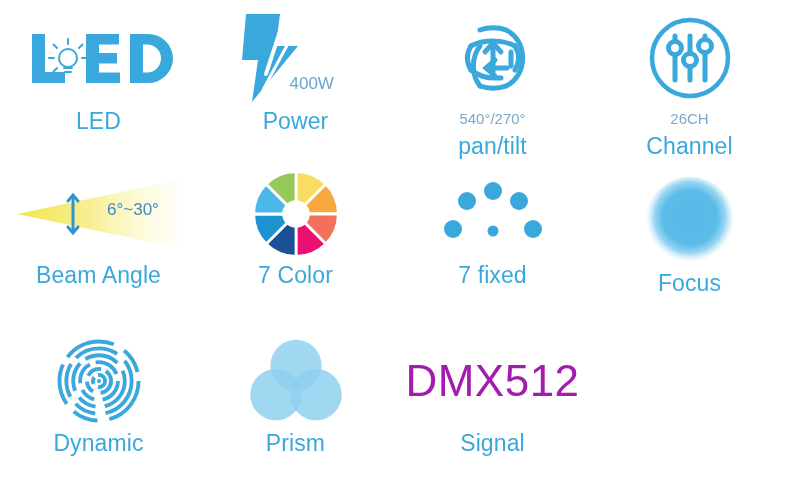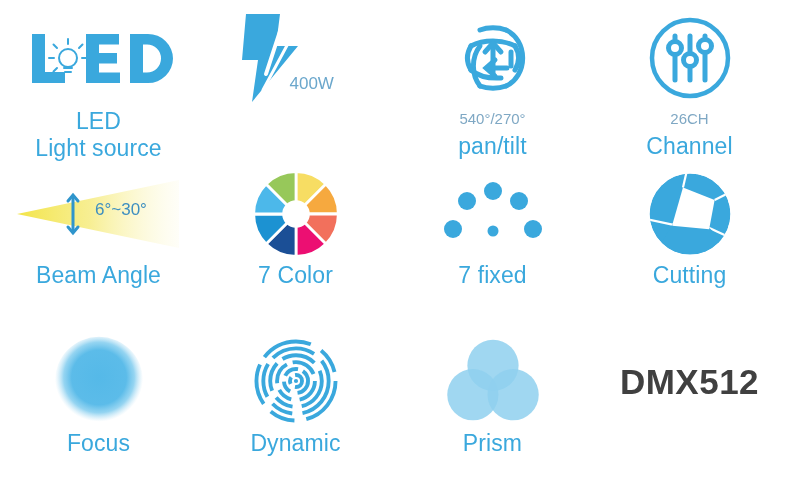--- a/index.html
+++ b/index.html
@@ -78,32 +78,32 @@
     font-size: 17px;
   }
 
   
   .stack-spec { margin-top: 8px; }
 
   
   .beam-wrap { position: relative; width: 175px; height: 80px; }
   .beam-spec {
     position: absolute;
-    left: 84px;
+    left: 96px;
     top: 26px;
     color: #3e8fc0;
     font-size: 17px;
     white-space: nowrap;
   }
 
   
   .dmx-mark {
-    font-size: 35px;
-    font-weight: 700;
-    color: #404040;
+    font-size: 44px;
+    font-weight: 400;
+    color: #a21caf;
     letter-spacing: 0.5px;
     line-height: 1;
   }
 
   svg { display: block; }
 </style>
 </head>
 <body>
 
 <div class="grid">
@@ -122,35 +122,35 @@
           <g stroke="#3aa8dd" stroke-width="2" fill="#ffffff" stroke-linecap="round">
             <circle cx="44" cy="28" r="9"></circle>
             <path d="M40 38 h8 M41 42 h6"></path>
             <path d="M44 14 v-5 M33 18 l-3.5 -3.5 M55 18 l3.5 -3.5 M30 28 h-5 M58 28 h5 M33 38 l-3.5 3.5"></path>
           </g>
         </svg>
       </div>
     </div>
     <div class="label two-line">
       <div>LED</div>
-      <div>Light source</div>
     </div>
   </div>
 
   <div class="cell row1">
     <div class="icon-box">
       <div class="power-wrap">
         <svg width="80" height="92" viewBox="0 0 80 92" aria-hidden="true">
           <path d="M44 2 L10 2 L6 48 L22 48 L16 90 L62 34 L40 34 Z" fill="#3aa8dd"></path>
           <path d="M47 10 L30 62" stroke="#ffffff" stroke-width="4" stroke-linecap="round" fill="none"></path>
           <path d="M55 26 L27 78" stroke="#ffffff" stroke-width="3" stroke-linecap="round" fill="none"></path>
         </svg>
         <div class="power-spec">400W</div>
       </div>
     </div>
+    <div class="label">Power</div>
   </div>
 
   <div class="cell row1">
     <div class="icon-box">
       <svg width="92" height="88" viewBox="0 0 92 88" aria-hidden="true">
         <g fill="none" stroke="#3aa8dd" stroke-width="5" stroke-linecap="round">
 
           <path d="M33 16 a22 12 0 0 1 26 0 a22 12 0 0 1 0 0"></path>
           <path d="M59 16 a26 30 0 0 1 0 56"></path>
           <path d="M59 72 a22 12 0 0 1 -26 0"></path>
@@ -248,44 +248,20 @@
           <circle cx="90" cy="50" r="9"></circle>
           <circle cx="50" cy="52" r="5.5"></circle>
         </g>
       </svg>
     </div>
     <div class="label two-line">
       <div>7 fixed</div>
     </div>
   </div>
 
-  <div class="cell row2">
-    <div class="icon-box">
-      <svg width="88" height="88" viewBox="0 0 100 100" aria-hidden="true">
-        <defs>
-          <clipPath id="discClip">
-              <circle cx="50" cy="50" r="46"></circle>
-            </clipPath>
-        </defs>
-        <g clip-path="url(#discClip)">
-          <circle cx="50" cy="50" r="46" fill="#3aa8dd"></circle>
-          <path d="M30 62 L42 20 L78 34 L72 66 Z" fill="#ffffff"></path>
-          <g stroke="#ffffff" stroke-width="2.5" fill="none">
-            <path d="M42 20 L48 -6"></path>
-            <path d="M78 34 L102 22"></path>
-            <path d="M72 66 L98 78"></path>
-            <path d="M30 62 L2 56"></path>
-            <path d="M30 62 L72 66 L104 96 L10 96 Z" stroke="none" fill="#3aa8dd"></path>
-            <path d="M30 62 L72 66"></path>
-          </g>
-        </g>
-      </svg>
-    </div>
-    <div class="label">Cutting</div>
-  </div>
 
   <div class="cell row3">
     <div class="icon-box">
       <svg width="92" height="92" viewBox="0 0 100 100" aria-hidden="true">
         <defs>
           <radialGradient id="focusGrad" cx="50%" cy="46%" r="50%">
             <stop offset="0%" stop-color="#55b9e8" stop-opacity="1"></stop>
             <stop offset="62%" stop-color="#55b9e8" stop-opacity="0.96"></stop>
             <stop offset="80%" stop-color="#6cc4ec" stop-opacity="0.72"></stop>
             <stop offset="100%" stop-color="#a8daf2" stop-opacity="0"></stop>
@@ -324,15 +300,16 @@
         </g>
       </svg>
     </div>
     <div class="label">Prism</div>
   </div>
 
   <div class="cell row3">
     <div class="icon-box">
       <div class="dmx-mark">DMX512</div>
     </div>
+    <div class="label">Signal</div>
   </div>
 
 </div>
 
 </body></html>

